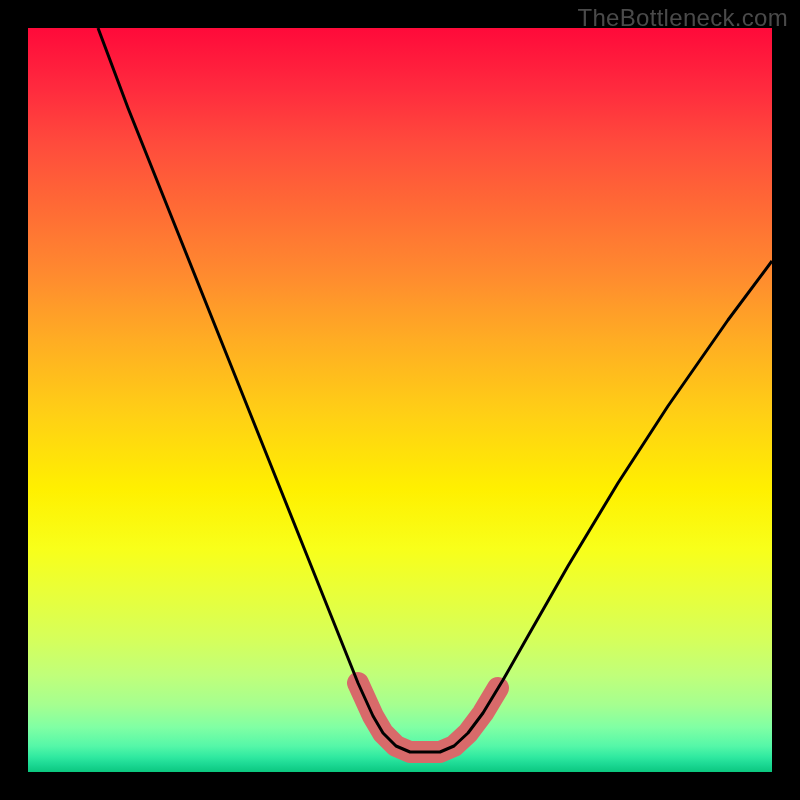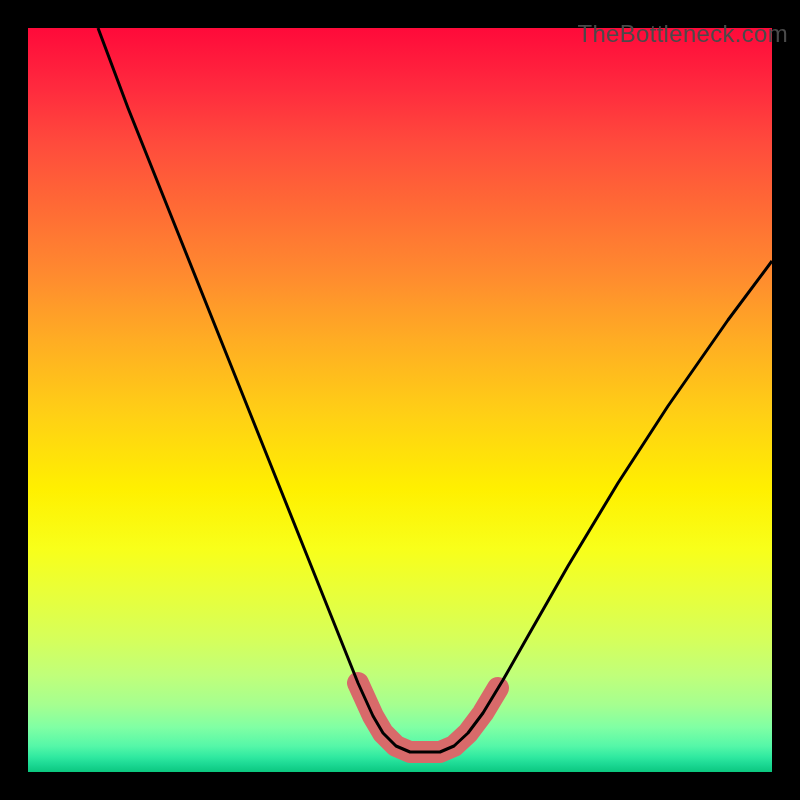--- a/index.html
+++ b/index.html
@@ -40,21 +40,21 @@
       #c0ff7a 87%,
       #a5ff90 91%,
       #80ffa4 94%,
       #55f7a8 96.5%,
       #2fe9a0 98%,
       #1bd893 99%,
       #0bc77f 100%);
   }
   .watermark {
     position: absolute;
-    top: 20px;
+    top: 4px;
     right: 12px;
     color: #4a4a4a;
     font-size: 24px;
     font-weight: 500;
     letter-spacing: 0.3px;
     z-index: 5;
   }
   svg.curves {
     position: absolute;
     left: 0;

